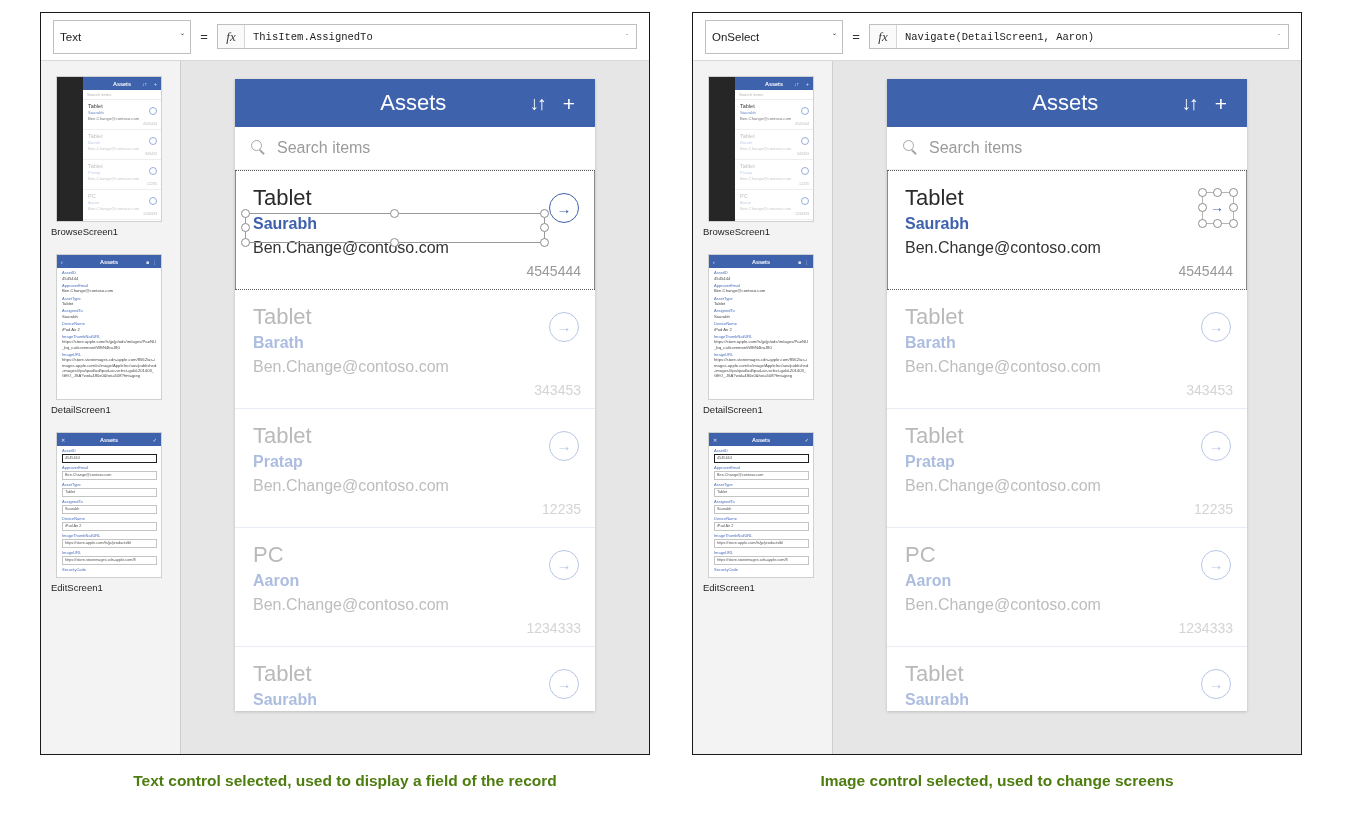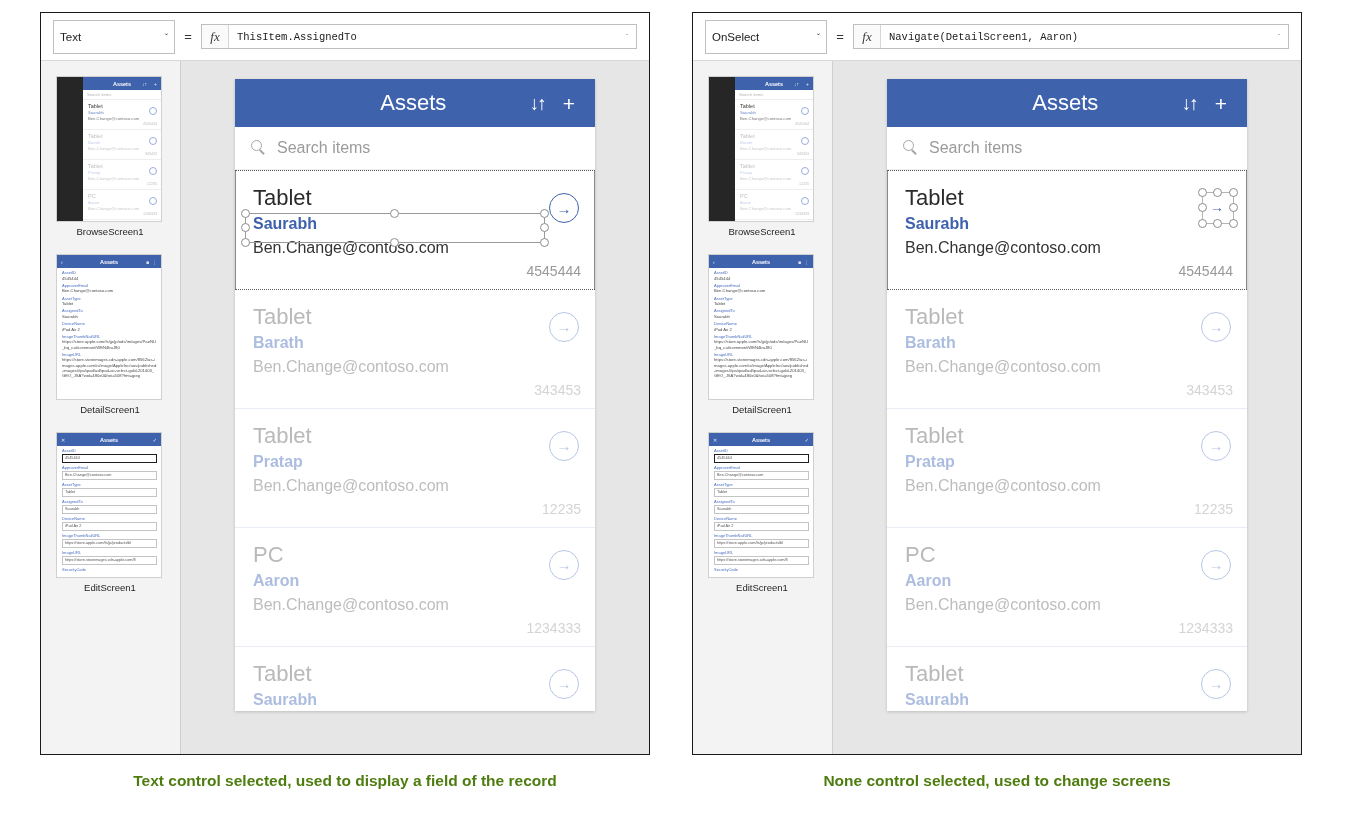--- a/index.html
+++ b/index.html
@@ -30,21 +30,21 @@
     height: 48px;
     background: #ffffff;
     border-bottom: 1px solid #d8d8d8;
     display: flex;
     align-items: center;
     padding: 0 12px;
     box-sizing: border-box;
   }
   .prop-select {
     position: relative;
-    width: 122px; height: 25px;
+    width: 138px; height: 25px;
     border: 1px solid #bfbfbf;
     background: #fff;
     display: flex; align-items: center;
     padding: 16px 6px;
     box-sizing: border-box;
     font-size: 11.5px;
     color: #212121;
   }
   .prop-select .chev {
     position: absolute; right: 6px; top: 50%;
@@ -121,21 +121,21 @@
     position: relative;
     width: 104px; height: 144px;
     margin-left: 14px;
     background: #ffffff;
     box-shadow: 0 0 0 1px #d0d0d0;
     overflow: hidden;
     box-sizing: border-box;
   }
   .thumb-label {
     margin-top: 5px;
-    text-align: center;
+    text-align: left;
     font-size: 9.5px;
     color: #1f1f1f;
     width: 118px;
     margin-left: 8px;
   }
   
   .t-darkstrip {
     position: absolute; left: 0; top: 0; bottom: 0;
     width: 26px; background: #262626;
   }
@@ -799,15 +799,15 @@
             <div class="g1">Tablet</div>
             <div class="g2">Saurabh</div>
             <div class="arrow-btn">→</div>
           </div>
 
         </div>
       </div>
     </div>
   </div>
 
-  <div class="caption right">None control selected, used to change screens</div>
+  <div class="caption right">Image control selected, used to change screens</div>
 
 </div>
 
 </body></html>

